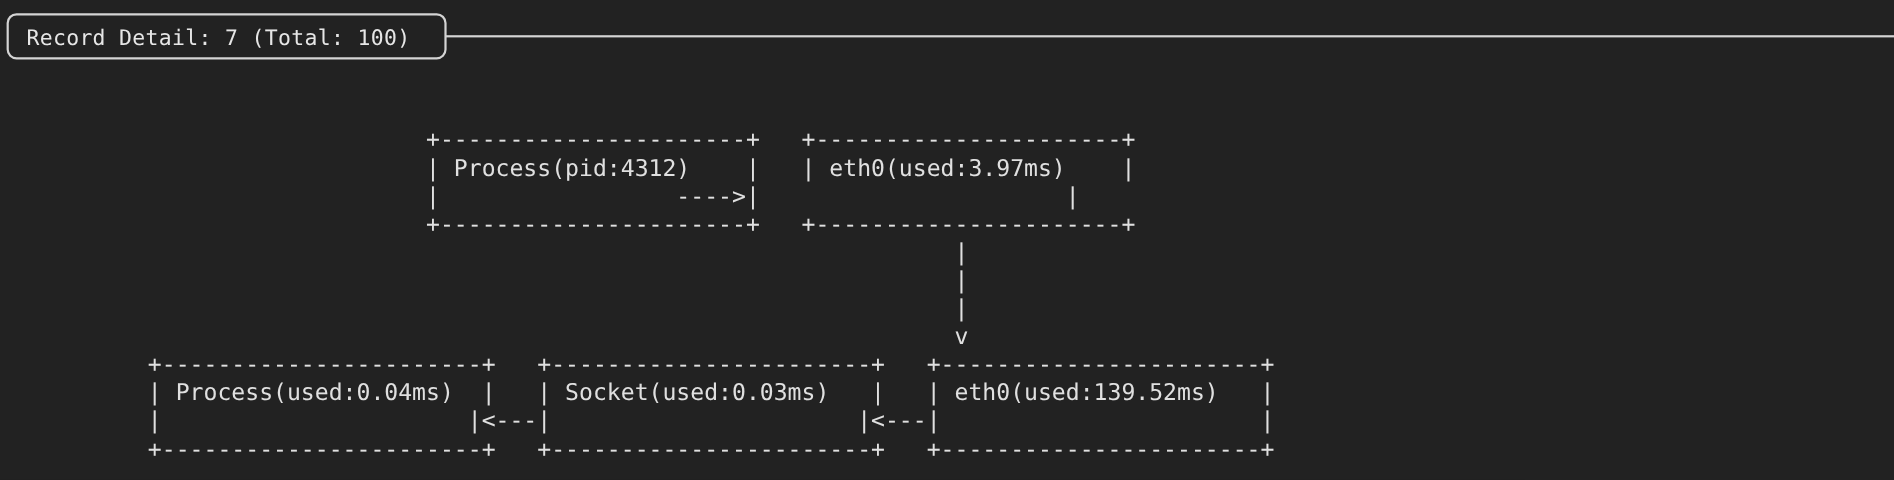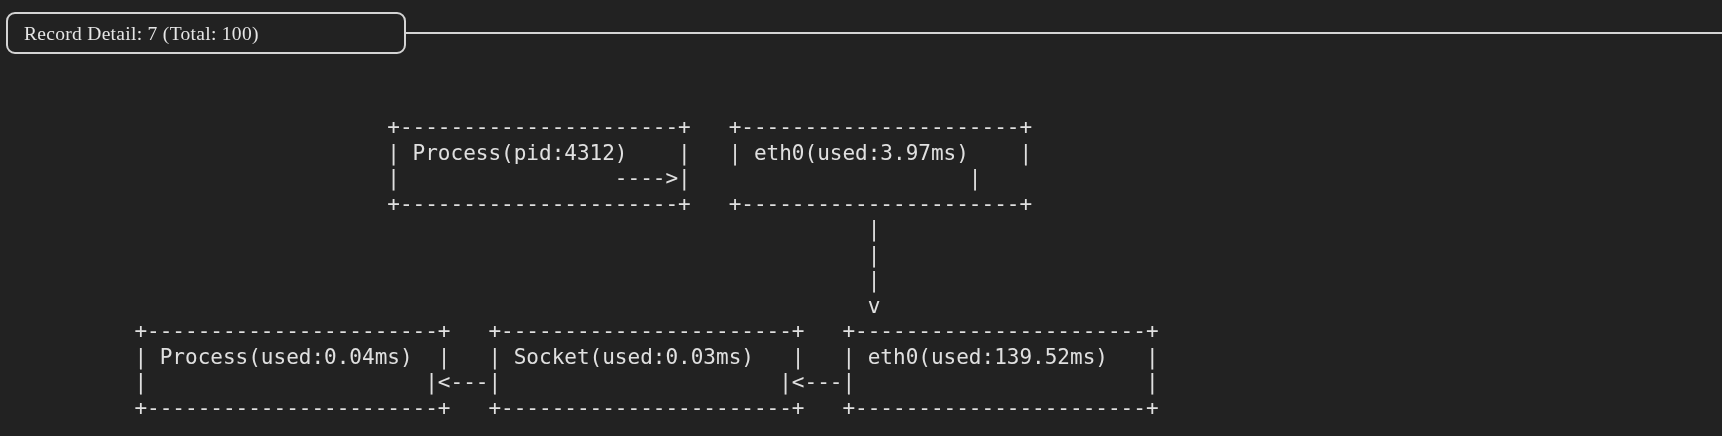--- a/index.html
+++ b/index.html
@@ -28,21 +28,20 @@
     position: absolute;
     left: 6px;
     top: 12px;
     width: 400px;
     height: 42px;
     border: 2px solid #d4d4d4;
     border-radius: 9px;
     box-sizing: border-box;
     background: #222222;
     z-index: 2;
-    font-family: Liberation Serif, serif;
   }
   #header-title {
     position: absolute;
     left: 16px;
     top: 9px;
     font-size: 19.5px;
     letter-spacing: 0.3px;
     color: #e6e6e6;
     white-space: pre;
   }

